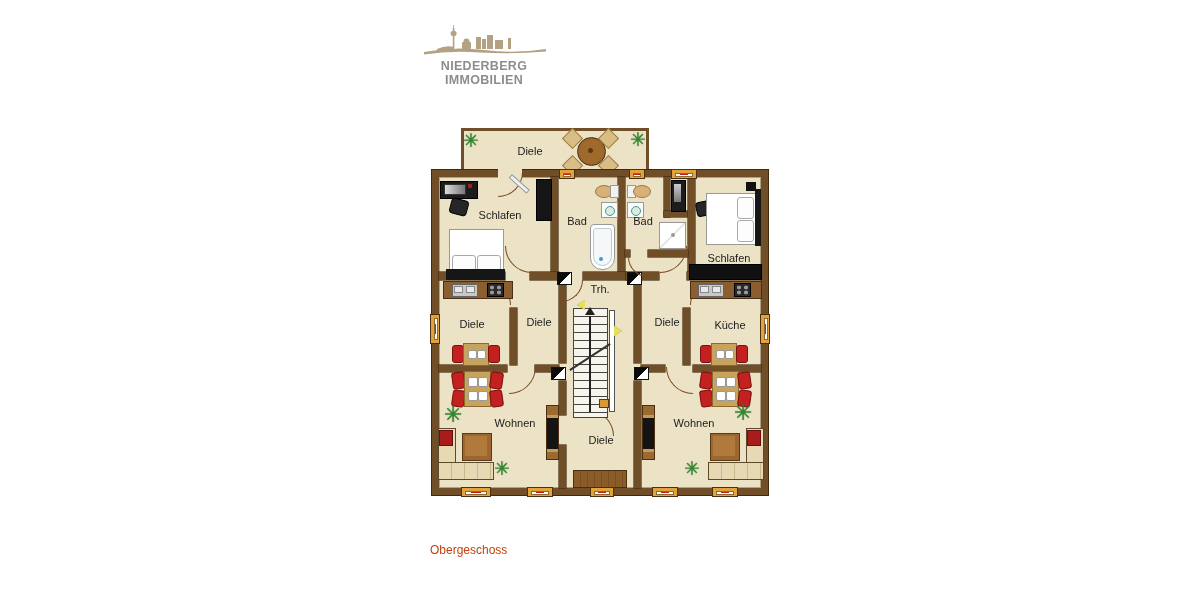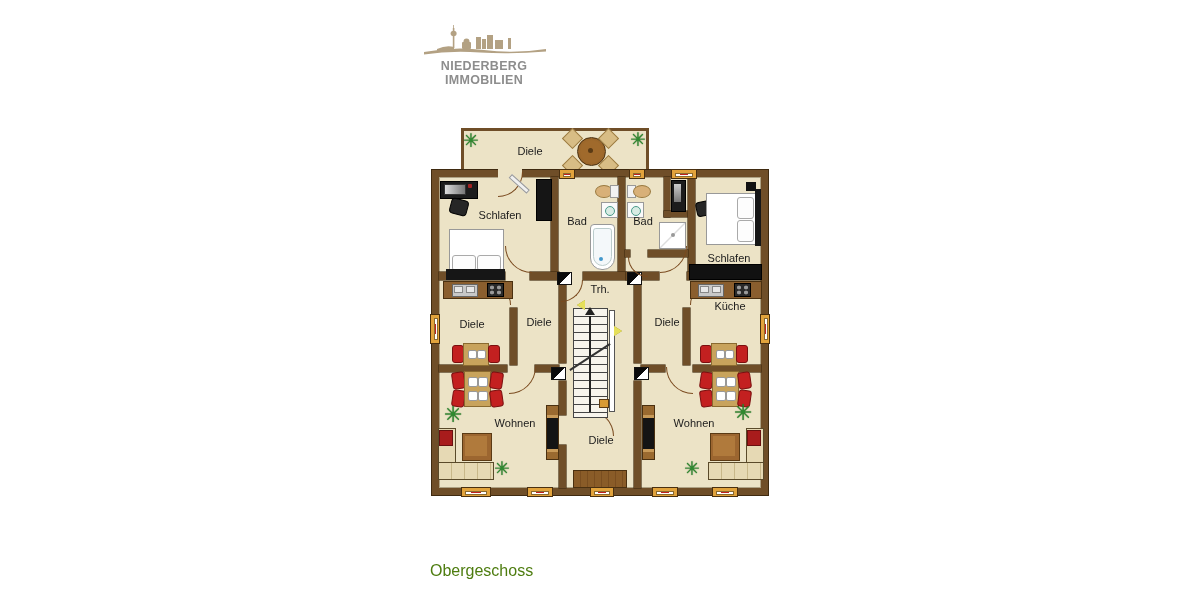--- a/index.html
+++ b/index.html
@@ -27,21 +27,21 @@
                      radial-gradient(circle at 11px 3.5px,#9a9a9a 1.7px,transparent 2.2px),
                      radial-gradient(circle at 4px 8.5px,#9a9a9a 1.7px,transparent 2.2px),
                      radial-gradient(circle at 11px 8.5px,#9a9a9a 1.7px,transparent 2.2px);}
   .sink2{position:absolute;background:#c8c8c8;border:1px solid #666;}
   .sink2 div{position:absolute;width:9px;height:7px;background:#e8e8e8;border:1px solid #888;box-sizing:border-box;}
   .wc-bowl{position:absolute;background:#d8b078;border:1px solid #9a7a40;border-radius:50%;}
   .wc-tank{position:absolute;background:#f2f2f2;border:1px solid #999;}
   .bsink{position:absolute;background:#fafafa;border:1px solid #999;}
   .bsink div{position:absolute;left:3px;top:2.5px;width:8px;height:8px;border:1px solid #4a9a8a;border-radius:50%;background:#d8ece4;}
   .logo-text{position:absolute;font-size:12.5px;font-weight:600;letter-spacing:.3px;color:#8d8d8d;text-align:center;}
-  .floor-title{position:absolute;font-size:16px;color:#4d7c0f;margin-top:19px;}
+  .floor-title{position:absolute;font-size:12px;color:#c2410c;}
   .tri-l{position:absolute;width:0;height:0;border-top:5px solid transparent;border-bottom:5px solid transparent;border-right:8px solid #e6e05a;filter:drop-shadow(0 0 .5px #8a8420);}
   .tri-r{position:absolute;width:0;height:0;border-top:5px solid transparent;border-bottom:5px solid transparent;border-left:8px solid #e6e05a;filter:drop-shadow(0 0 .5px #8a8420);}
   .cab{position:absolute;width:13px;height:55px;border:1px solid #4a3010;box-sizing:border-box;
        background:linear-gradient(180deg,#9a6a30 0 9px,#c89a58 9px 12px,#141414 12px 43px,#c89a58 43px 46px,#9a6a30 46px);}
   .sofa{position:absolute;background:#e6d9b4;border:1px solid #5a4a2a;}
 </style>
 </head>
 <body>
 
 <div id="page">
@@ -244,20 +244,20 @@
 
   <div class="rlabel" style="left:500px;top:145px;width:60px;">Diele</div>
   <div class="rlabel" style="left:465px;top:209px;width:70px;">Schlafen</div>
   <div class="rlabel" style="left:557px;top:215px;width:40px;">Bad</div>
   <div class="rlabel" style="left:623px;top:215px;width:40px;">Bad</div>
   <div class="rlabel" style="left:694px;top:252px;width:70px;">Schlafen</div>
   <div class="rlabel" style="left:575px;top:283px;width:50px;">Trh.</div>
   <div class="rlabel" style="left:437px;top:318px;width:70px;">Diele</div>
   <div class="rlabel" style="left:514px;top:316px;width:50px;">Diele</div>
   <div class="rlabel" style="left:642px;top:316px;width:50px;">Diele</div>
-  <div class="rlabel" style="left:700px;top:300px;width:60px;">Küche</div>
+  <div class="rlabel" style="left:700px;top:319px;width:60px;">Küche</div>
   <div class="rlabel" style="left:480px;top:417px;width:70px;">Wohnen</div>
   <div class="rlabel" style="left:659px;top:417px;width:70px;">Wohnen</div>
   <div class="rlabel" style="left:576px;top:434px;width:50px;">Diele</div>
 
   <div class="floor-title" style="left:430px;top:543px;">Obergeschoss</div>
 
 </div>
 
 </body></html>

